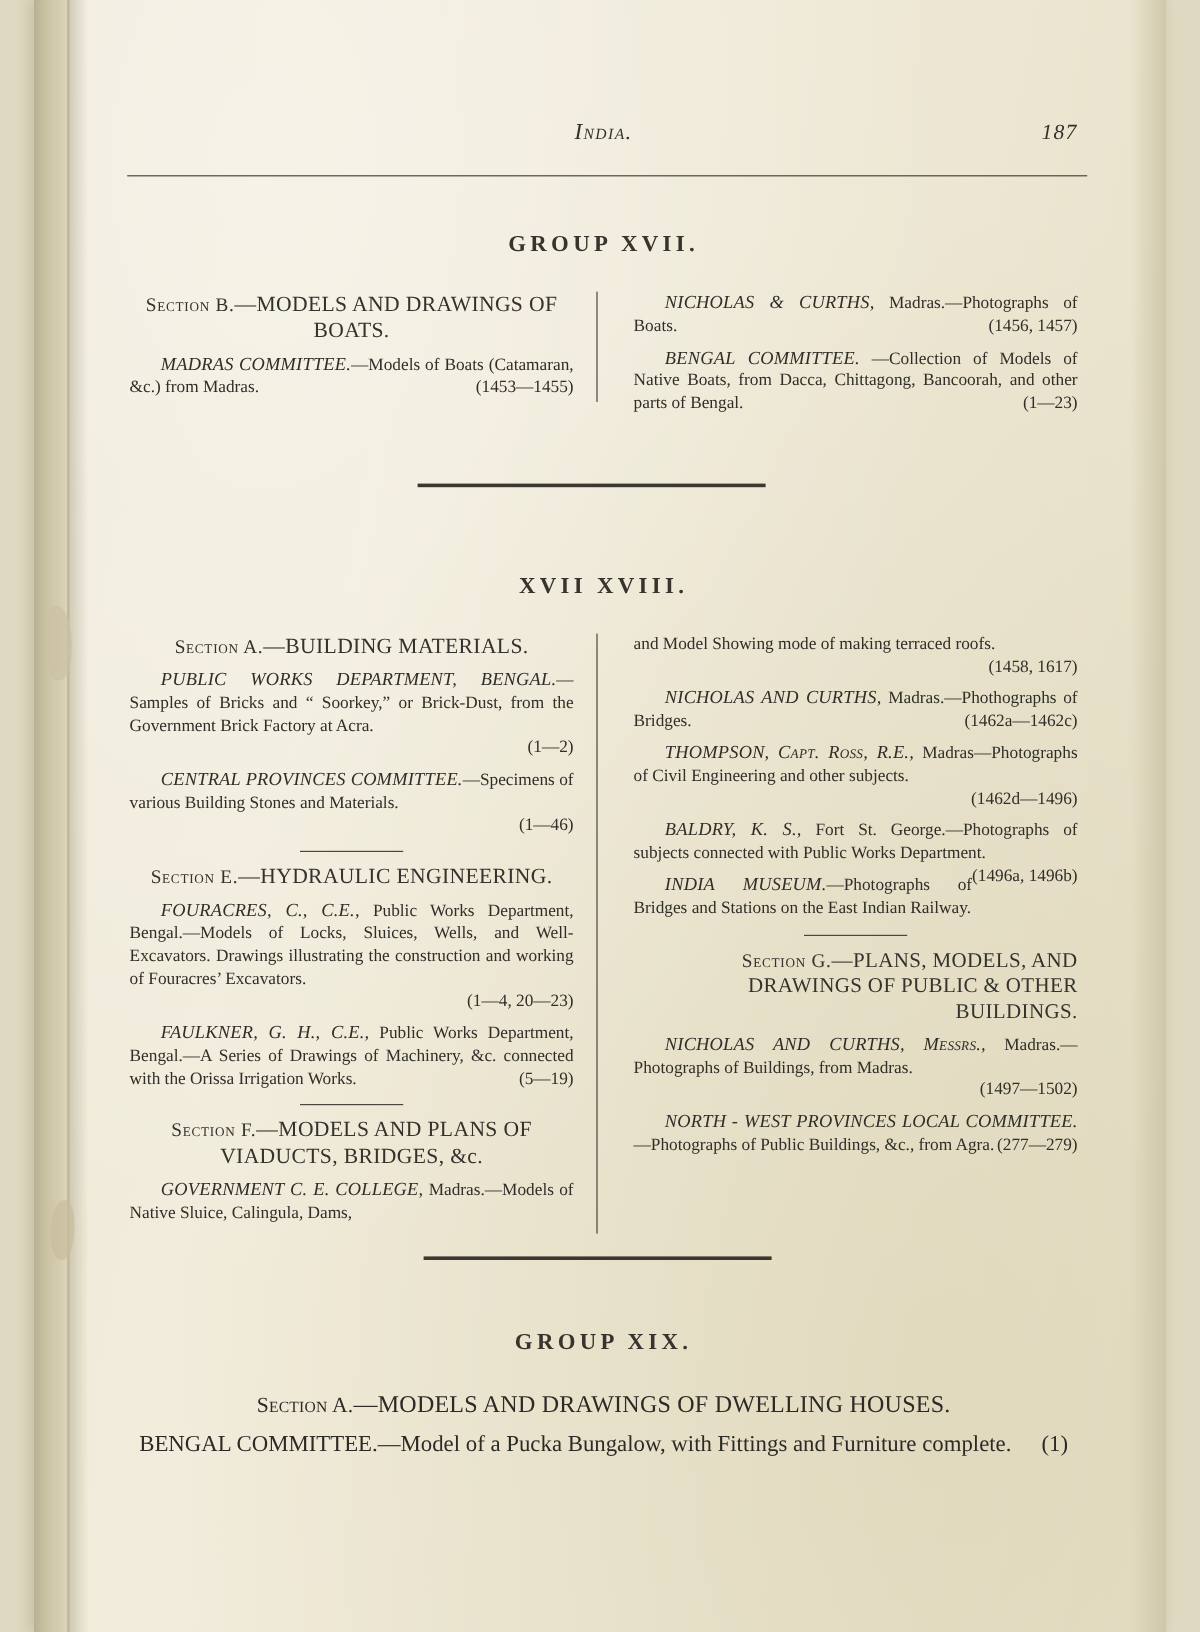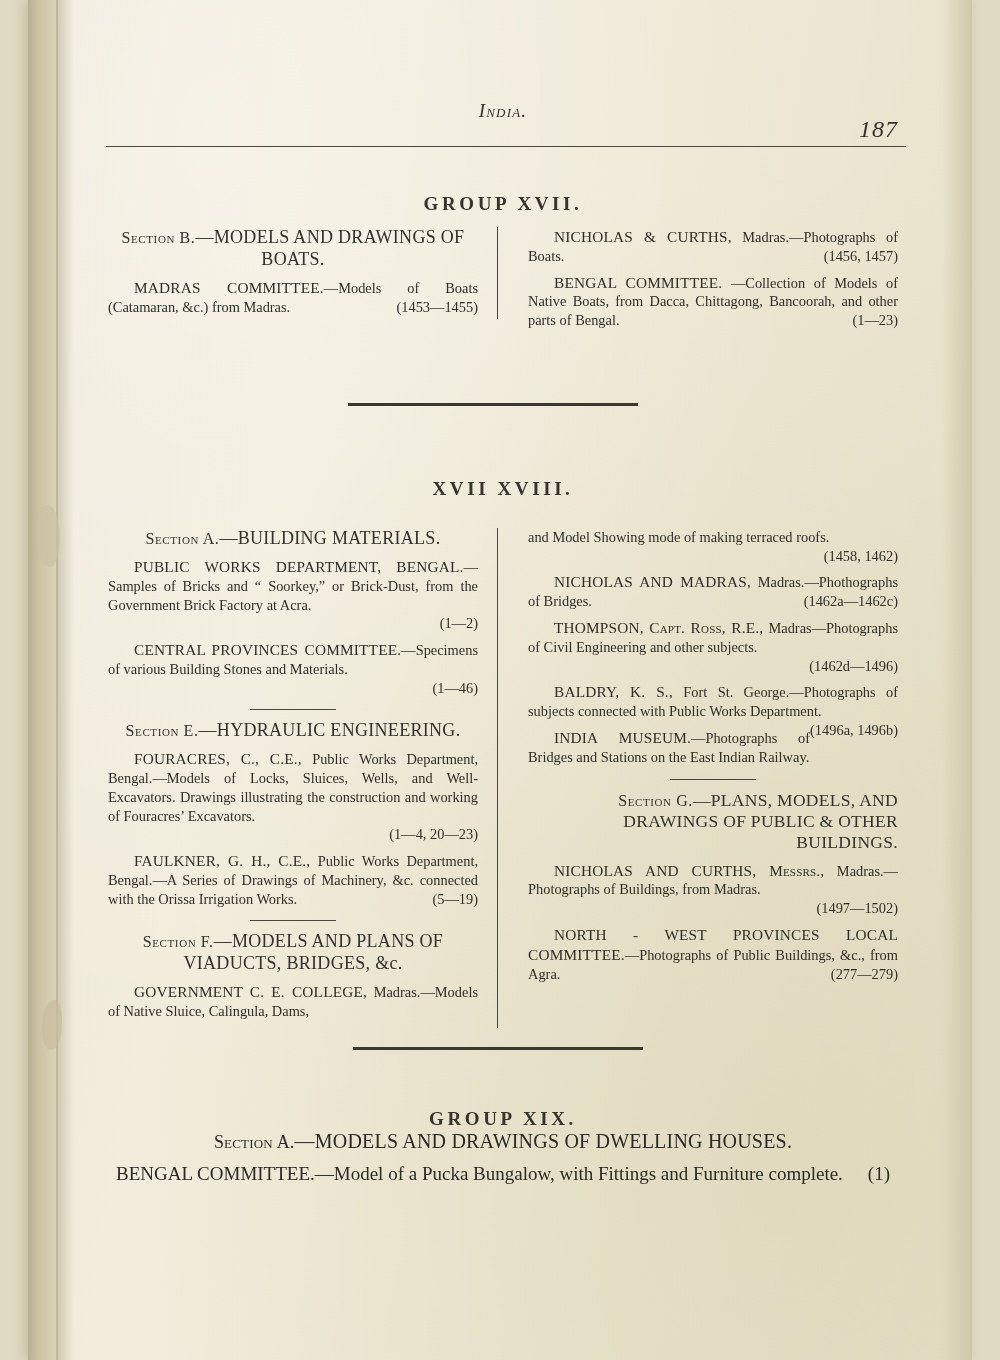--- a/index.html
+++ b/index.html
@@ -87,24 +87,23 @@
     text-align: center;
     font-variant: small-caps;
     font-size: 19px;
     letter-spacing: 1.2px;
     color: #33322c;
   }
   .folio {
     position: absolute;
     right: 0;
     top: 0;
-    font-size: 24px;
+    font-size: 18px;
     letter-spacing: 1px;
     color: #33322c;
-    margin-top: 16px;
   }
   .rule-head {
     position: absolute;
     left: 78px;
     top: 146px;
     width: 800px;
     height: 1px;
     background: #4a483e;
   }
 
@@ -132,20 +131,21 @@
     font-size: 14.4px;
     line-height: 1.30;
     text-align: justify;
     text-indent: 26px;
     margin-top: 7px;
     color: #2f2e28;
   }
   .entry .name {
     font-size: 15.3px;
     letter-spacing: .2px;
+    font-style: italic;
   }
   .entry .it {
   }
   .entry .sc {
     font-variant: small-caps;
   }
   .num {
     float: right;
     text-indent: 0;
   }
@@ -162,21 +162,21 @@
   }
   .short-rule {
     height: 1px;
     background: #4a483e;
     width: 86px;
     margin: 12px auto 10px auto;
   }
 
   
   #group17 { position: absolute; left: 80px; top: 193px; width: 790px; }
-  #g17-cols { position: relative; margin-top: 12px; }
+  #g17-cols { position: relative; margin-top: 28px; }
   .colrule {
     position: absolute;
     top: 0;
     left: 389px;
     width: 1px;
     background: #4a483e;
   }
   .col-l { width: 370px; float: left; }
   .col-r { width: 370px; float: right; }
   .clearfix::after { content: ""; display: block; clear: both; }
@@ -184,21 +184,21 @@
   #rule17 { position: absolute; left: 320px; top: 403px; width: 290px; }
 
   
   #group18 { position: absolute; left: 80px; top: 478px; width: 790px; }
   #g18-cols { position: relative; margin-top: 28px; }
 
   #rule18 { position: absolute; left: 325px; top: 1047px; width: 290px; }
 
   
   #group19 { position: absolute; left: 80px; top: 1108px; width: 790px; }
-  #g19-head { font-size: 20px; text-align: center; letter-spacing: .2px; }
+  #g19-head { margin-top: 30px; font-size: 20px; text-align: center; letter-spacing: .2px; }
   #g19-head .sc { font-variant: small-caps; font-size: 18px; }
   #g19-entry {
     margin-top: 10px;
     font-size: 19px;
     text-align: justify;
     text-indent: 0;
     padding: 0 8px;
   }
   .spk { display: inline-block; }
 </style>
@@ -294,25 +294,25 @@
         </div>
 
         <div class="entry">
           <span class="name">GOVERNMENT C. E. COLLEGE,</span><span class="it"> Madras.</span><span>—Models  of  Native  Sluice,  Calingula,  Dams,</span>
         </div>
       </div>
 
       <div class="col-r">
         <div class="entry" style="margin-top:0;text-indent:0;">
           <span>and Model Showing mode of making terraced roofs.</span>
-          <span class="numline">(1458, 1462)</span>
-        </div>
-
-        <div class="entry">
-          <span class="name">NICHOLAS  AND  MADRAS,</span><span class="it"> Madras.</span><span>—Phothographs of Bridges.</span>
+          <span class="numline">(1458, 1617)</span>
+        </div>
+
+        <div class="entry">
+          <span class="name">NICHOLAS  AND  CURTHS,</span><span class="it"> Madras.</span><span>—Phothographs of Bridges.</span>
           <span class="num">(1462a—1462c)</span>
         </div>
 
         <div class="entry">
           <span class="name sc">THOMPSON, Capt. Ross, R.E.,</span><span class="it"> Madras</span><span>—Photographs of Civil Engineering and other subjects.</span>
           <span class="numline">(1462d—1496)</span>
         </div>
 
         <div class="entry">
           <span class="name">BALDRY, K. S.,</span><span class="it"> Fort St. George.</span><span>—Photographs  of  subjects  connected  with  Public  Works Department.</span>

